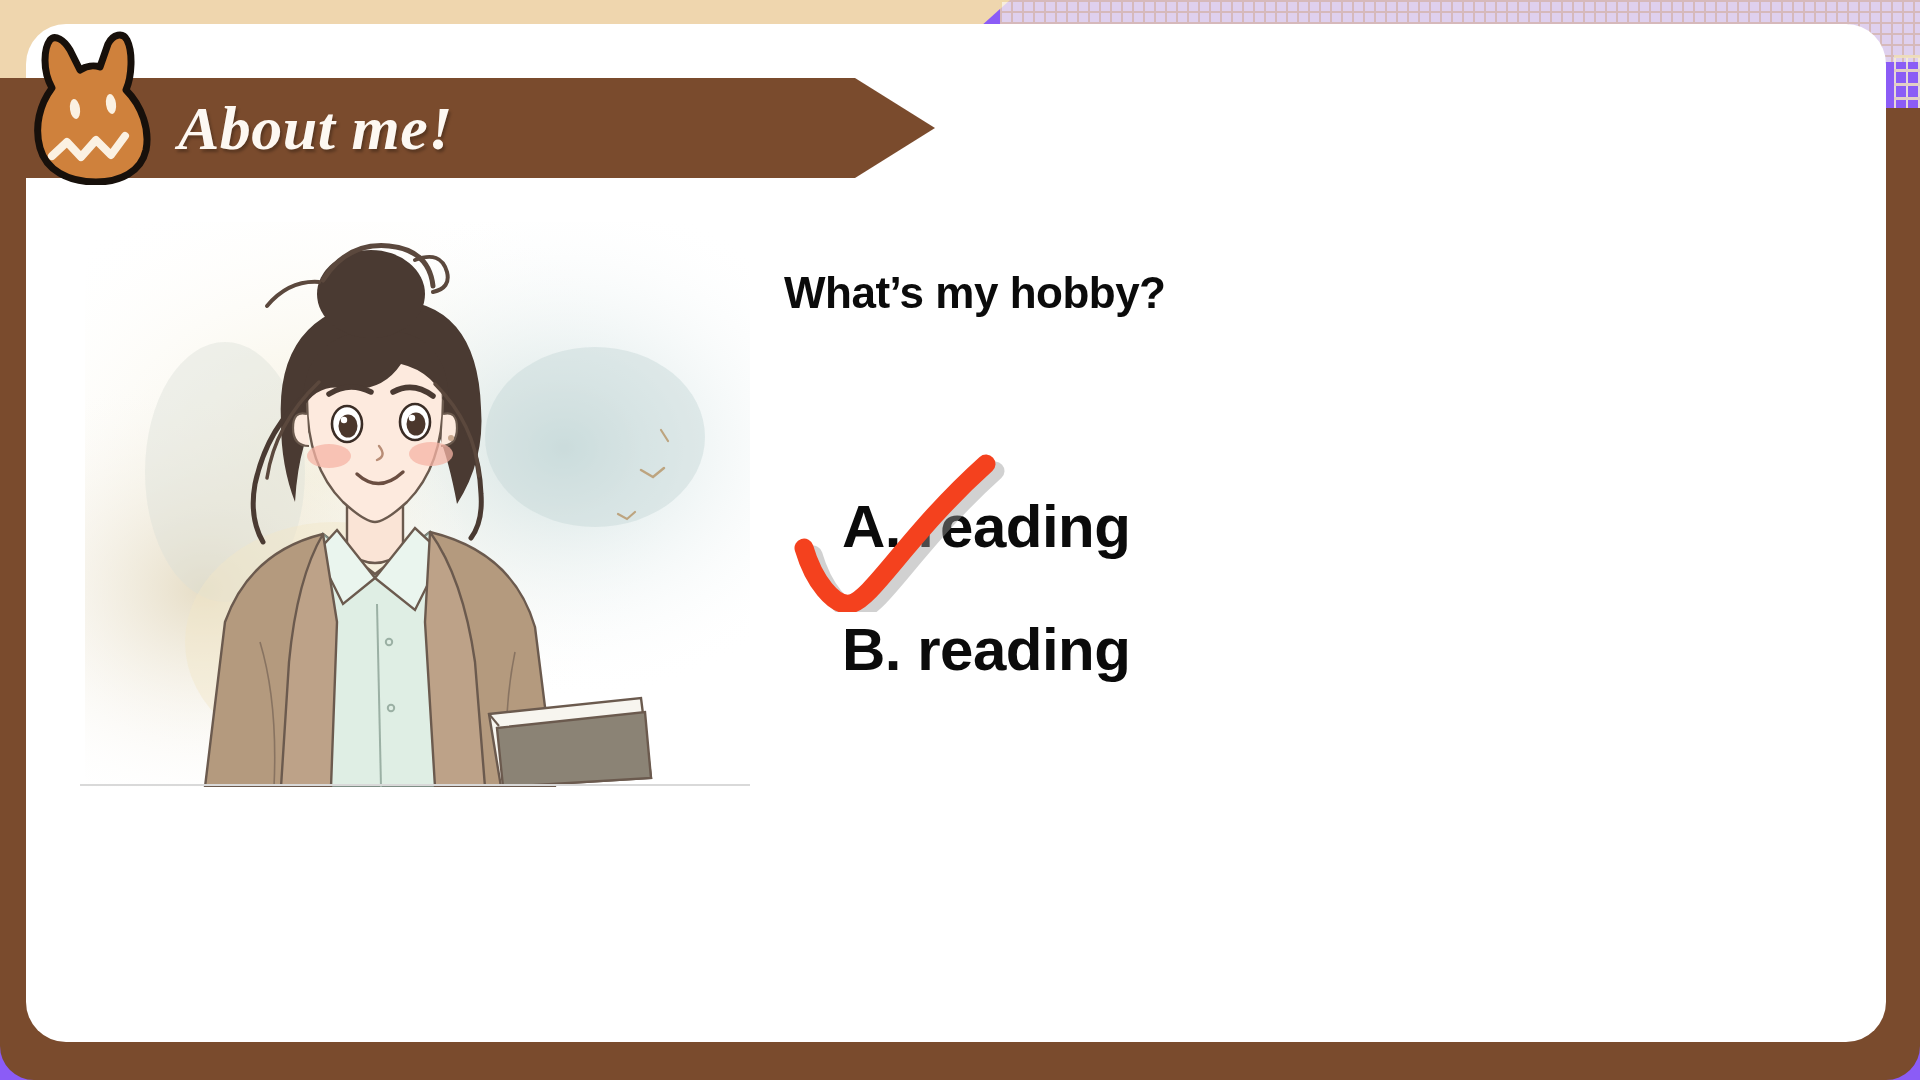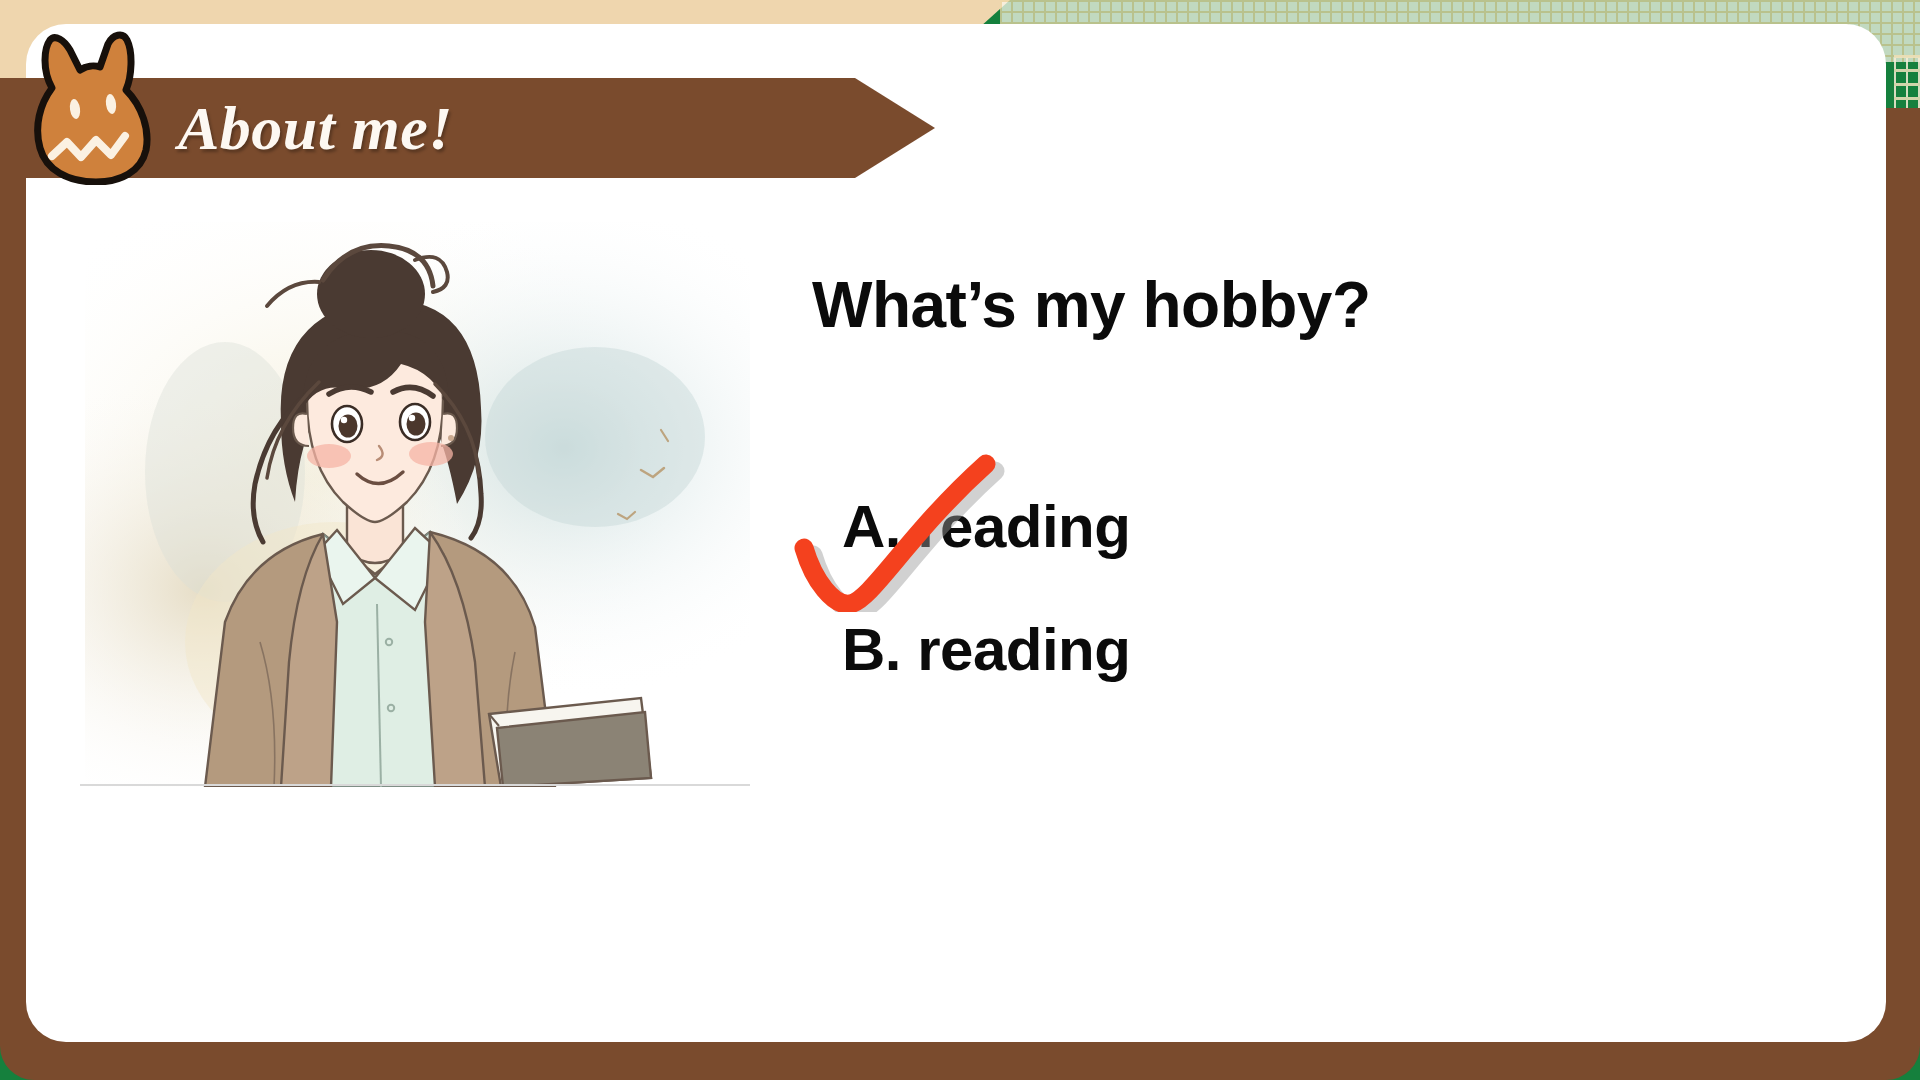--- a/index.html
+++ b/index.html
@@ -8,21 +8,21 @@
   html,body{
     width:1920px; height:1080px;
     overflow:hidden;
     background:#ffffff;
     font-family:"Liberation Sans", sans-serif;
   }
 
   #slide{
     position:relative;
     width:1920px; height:1080px;
-    background:#15803d;
+    background:#8b5cf6;
     overflow:hidden;
   }
 
   
 
   
   .tan-band{
     position:absolute;
     left:0; top:0;
     width:1010px; height:72px;
@@ -123,22 +123,22 @@
   .portrait-rule{
     position:absolute;
     left:80px; top:784px;
     width:670px; height:2px;
     background:#d9d9d9;
   }
 
   
   .question{
     position:absolute;
-    left:812px; top:268px;
-    font-size:64px;
+    left:784px; top:268px;
+    font-size:44px;
     font-weight:bold;
     color:#0b0b0b;
     letter-spacing:-.5px;
     white-space:nowrap;
   }
 
   .option{
     position:absolute;
     font-size:60px;
     font-weight:bold;

